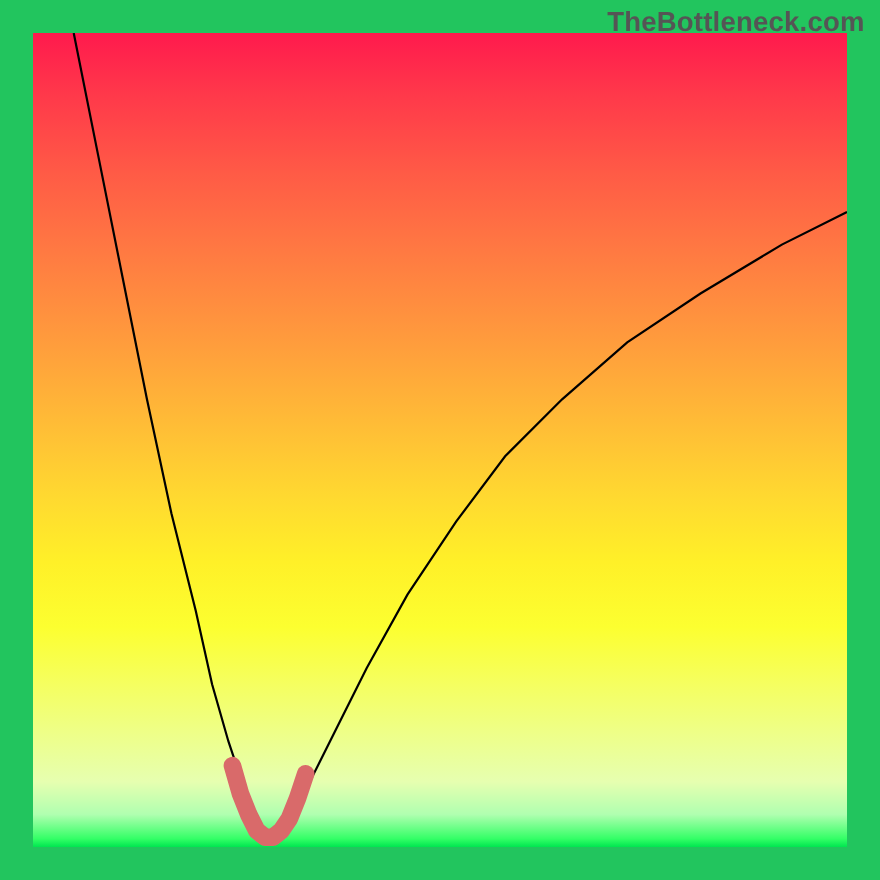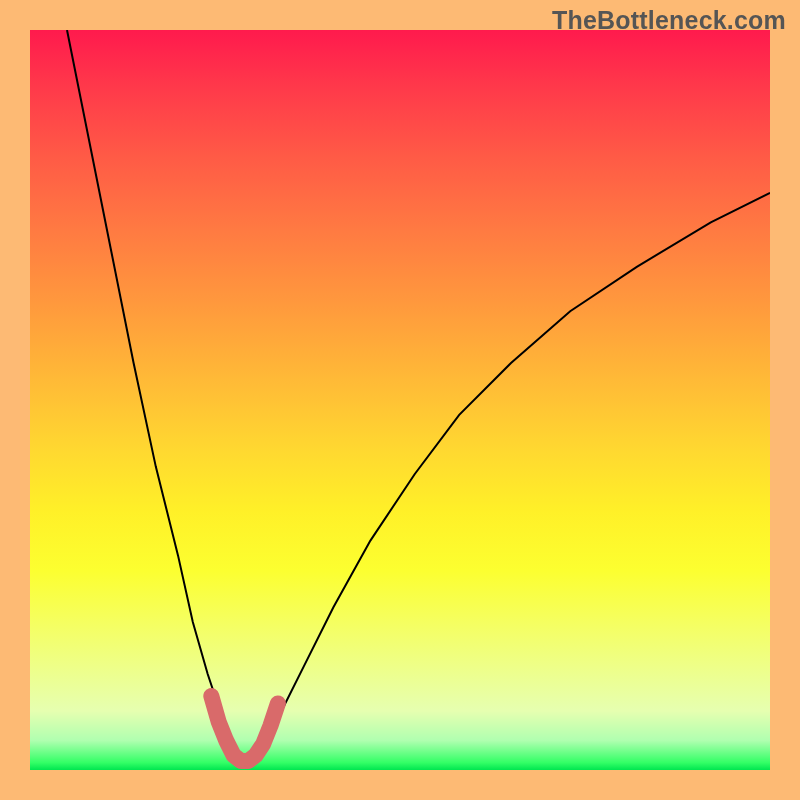--- a/index.html
+++ b/index.html
@@ -1,21 +1,21 @@
 <!DOCTYPE html>
 <html><head>
 <meta charset="utf-8">
 <style>
   * { margin: 0; padding: 0; box-sizing: border-box; }
   html, body { width: 800px; height: 800px; overflow: hidden; background: #000; }
   .frame {
     position: relative;
     width: 800px;
     height: 800px;
-    background: #fdba74;
+    background: #22c55e;
   }
   .plot-area {
     position: absolute;
     left: 30px;
     top: 30px;
     width: 740px;
     height: 740px;
     overflow: hidden;
   }
   .gradient-bg {

